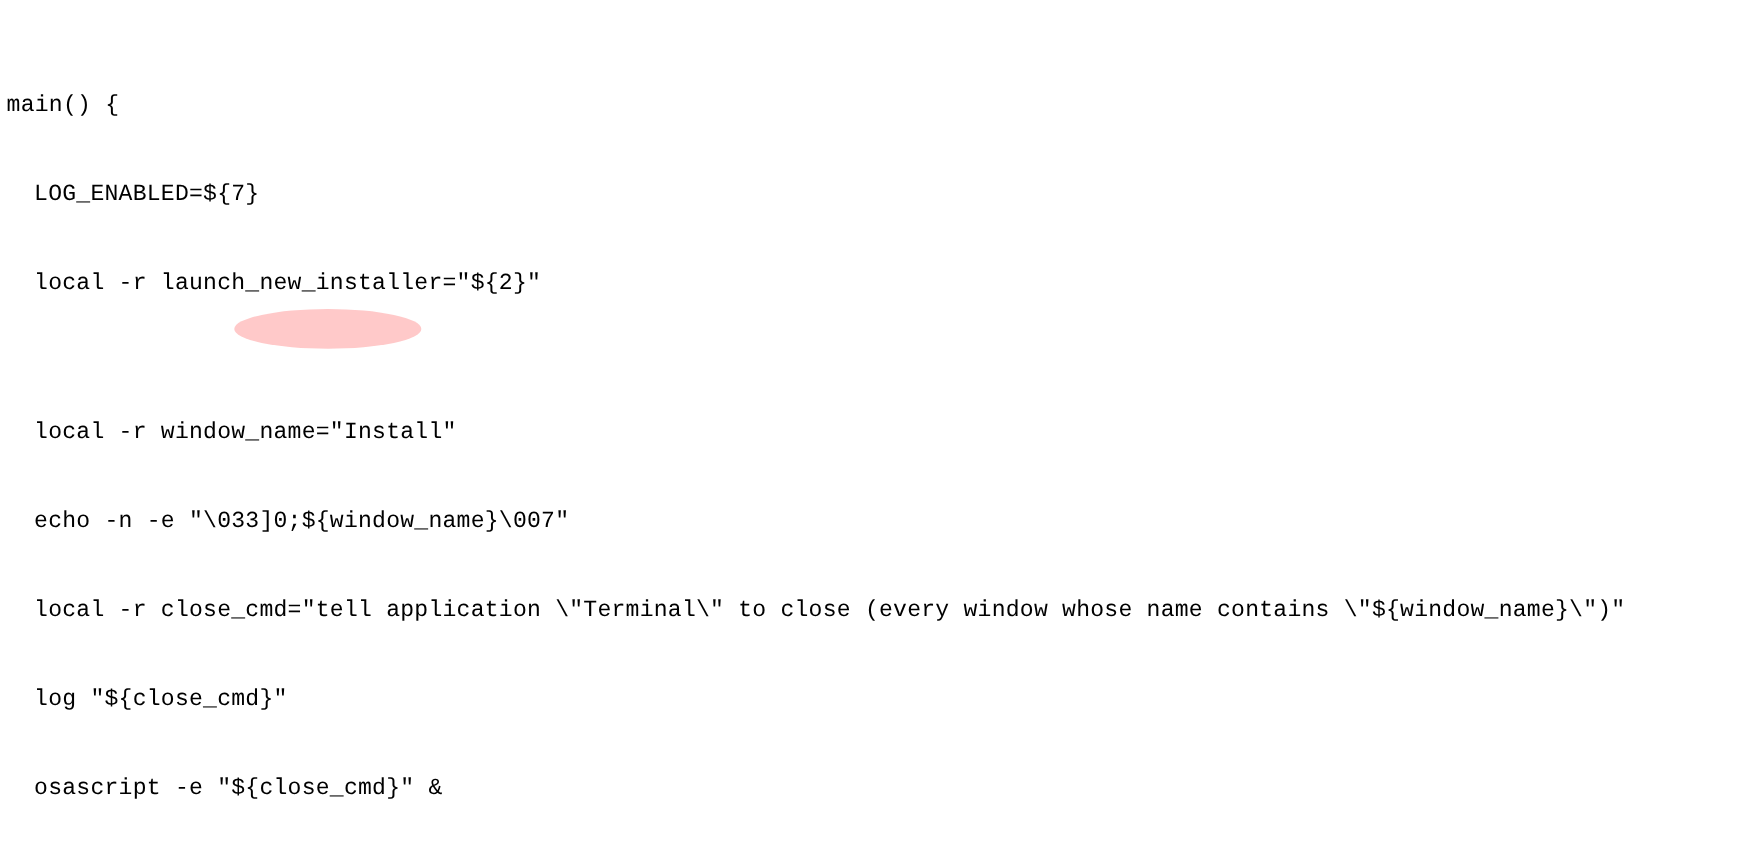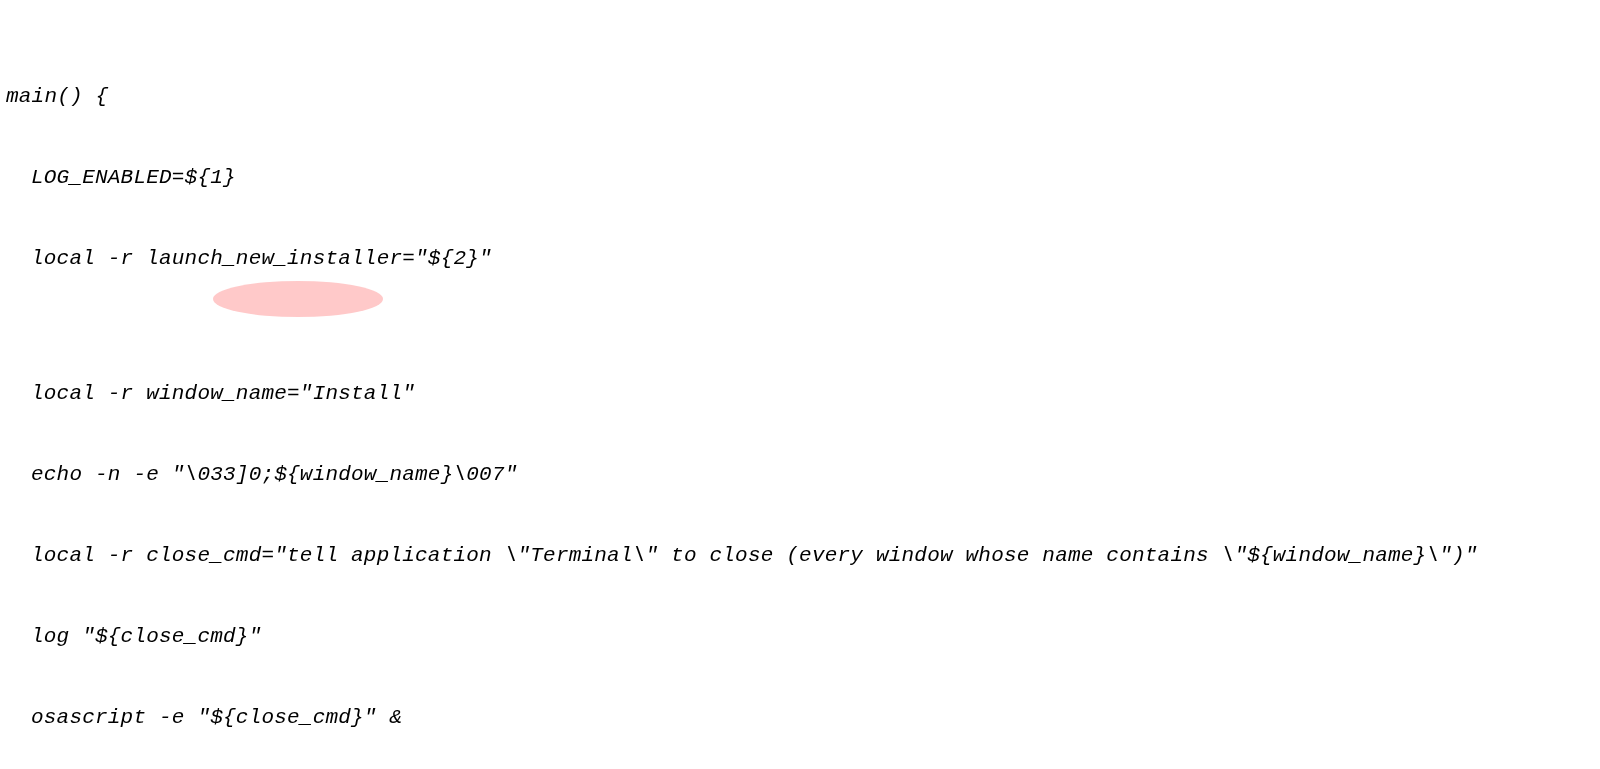--- a/index.html
+++ b/index.html
@@ -25,31 +25,30 @@
     width: 170px;
     height: 36px;
     background: rgba(255, 100, 100, 0.35);
     border-radius: 50%;
     z-index: 0;
     pointer-events: none;
   }
   .line {
     position: relative;
     z-index: 1;
-    font-style: italic;
   }
   .indent1 { padding-left: 25px; }
 </style>
 </head>
 <body>
 
 <div class="code-block">
   <div class="highlight" style="top:281px;left:213px;"></div>
   <div class="line">main() {</div>
-  <div class="line indent1">LOG_ENABLED=${1}</div>
+  <div class="line indent1">LOG_ENABLED=${7}</div>
   <div class="line indent1">local -r launch_new_installer="${2}"</div>
   <div class="line indent1"></div>
   <div class="line indent1">local -r window_name="Install"</div>
   <div class="line indent1">echo -n -e "\033]0;${window_name}\007"</div>
   <div class="line indent1">local -r close_cmd="tell application \"Terminal\" to close (every window whose name contains \"${window_name}\")"</div>
   <div class="line indent1">log "${close_cmd}"</div>
   <div class="line indent1">osascript -e "${close_cmd}" &amp;</div>
   <div class="line indent1"></div>
   
   

